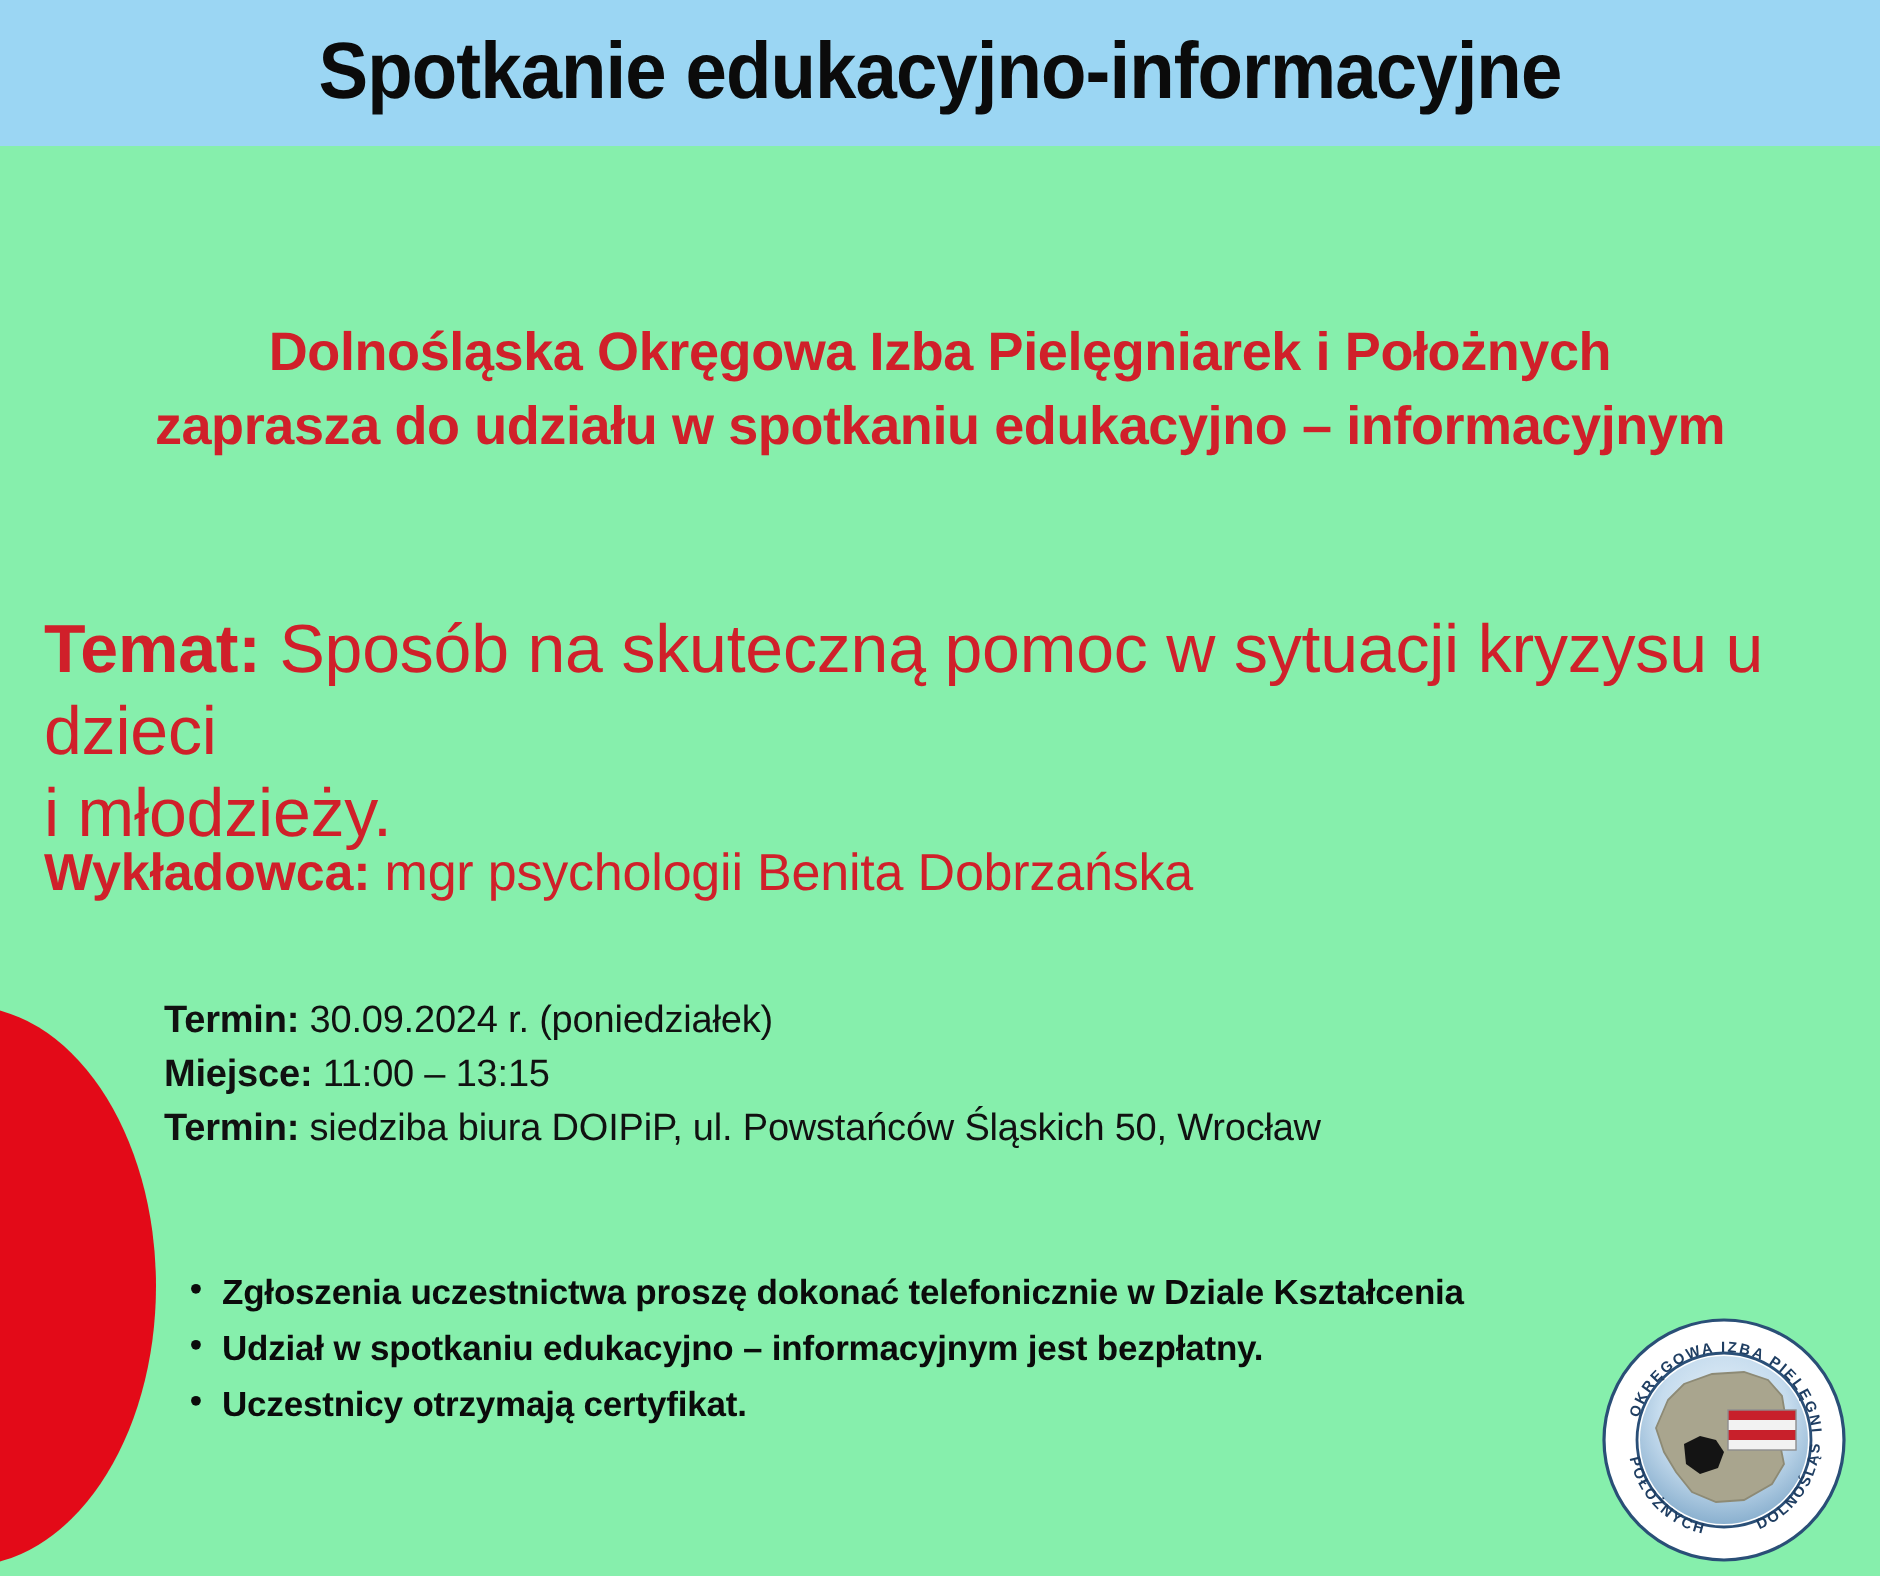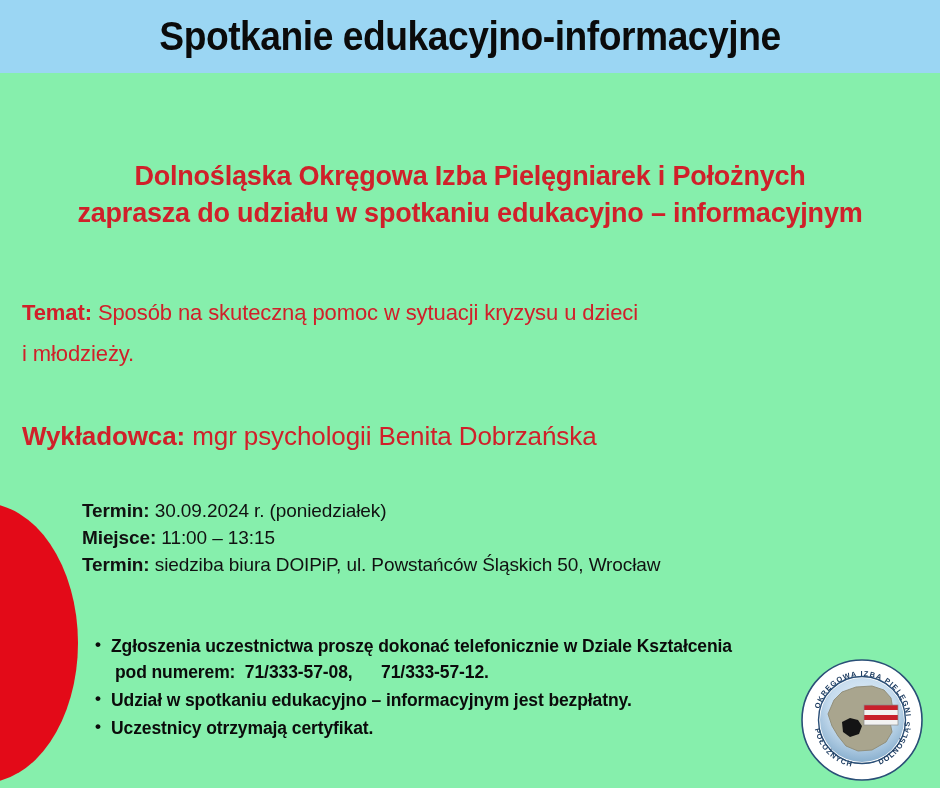--- a/index.html
+++ b/index.html
@@ -74,24 +74,24 @@
     line-height: 37px;
     letter-spacing: -0.2px;
     white-space: nowrap;
   }
   .invite .line { display: block; }
 
   
   .topic {
     position: absolute;
     left: 22px;
-    top: 292px;
+    top: 305px;
     width: 890px;
     color: #D0202A;
-    font-size: 22px;
+    font-size: 34px;
     line-height: 41px;
     letter-spacing: -0.1px;
   }
   .topic .lbl { font-weight: bold; }
 
   .lecturer {
     position: absolute;
     left: 22px;
     top: 419px;
     width: 890px;
@@ -191,21 +191,20 @@
       <span class="lbl">Miejsce:</span><span> 11:00 – 13:15</span>
     </span>
     <span class="row">
       <span class="lbl">Termin:</span><span> siedziba biura DOIPiP, ul. Powstańców Śląskich 50, Wrocław</span>
     </span>
   </div>
 
   <div class="notes">
     <div class="note">
       <span>Zgłoszenia uczestnictwa proszę dokonać telefonicznie w Dziale Kształcenia</span>
-      <span class="subline">pod numerem:  71/333-57-08,      71/333-57-12.</span>
     </div>
     <div class="note">
       <span>Udział w spotkaniu edukacyjno – informacyjnym jest bezpłatny.</span>
     </div>
     <div class="note">
       <span>Uczestnicy otrzymają certyfikat.</span>
     </div>
   </div>
 
   <div class="logo">

